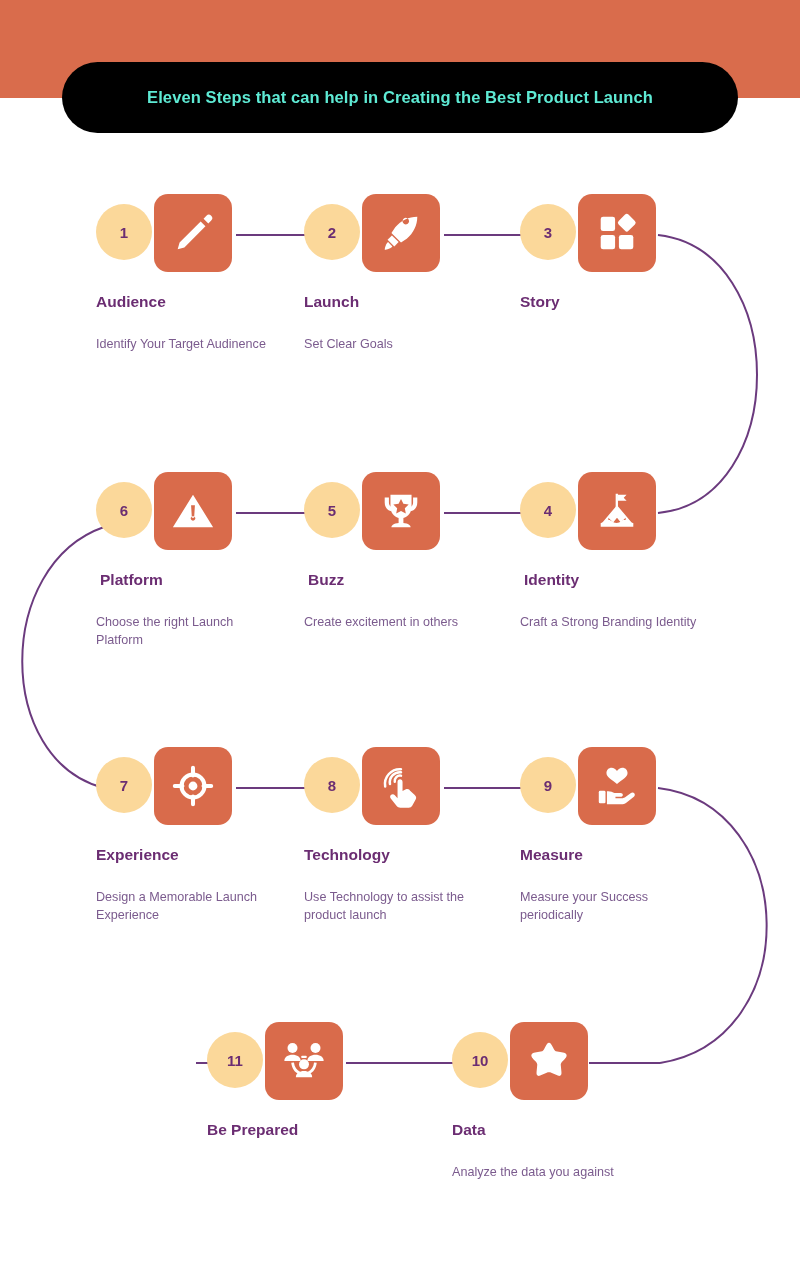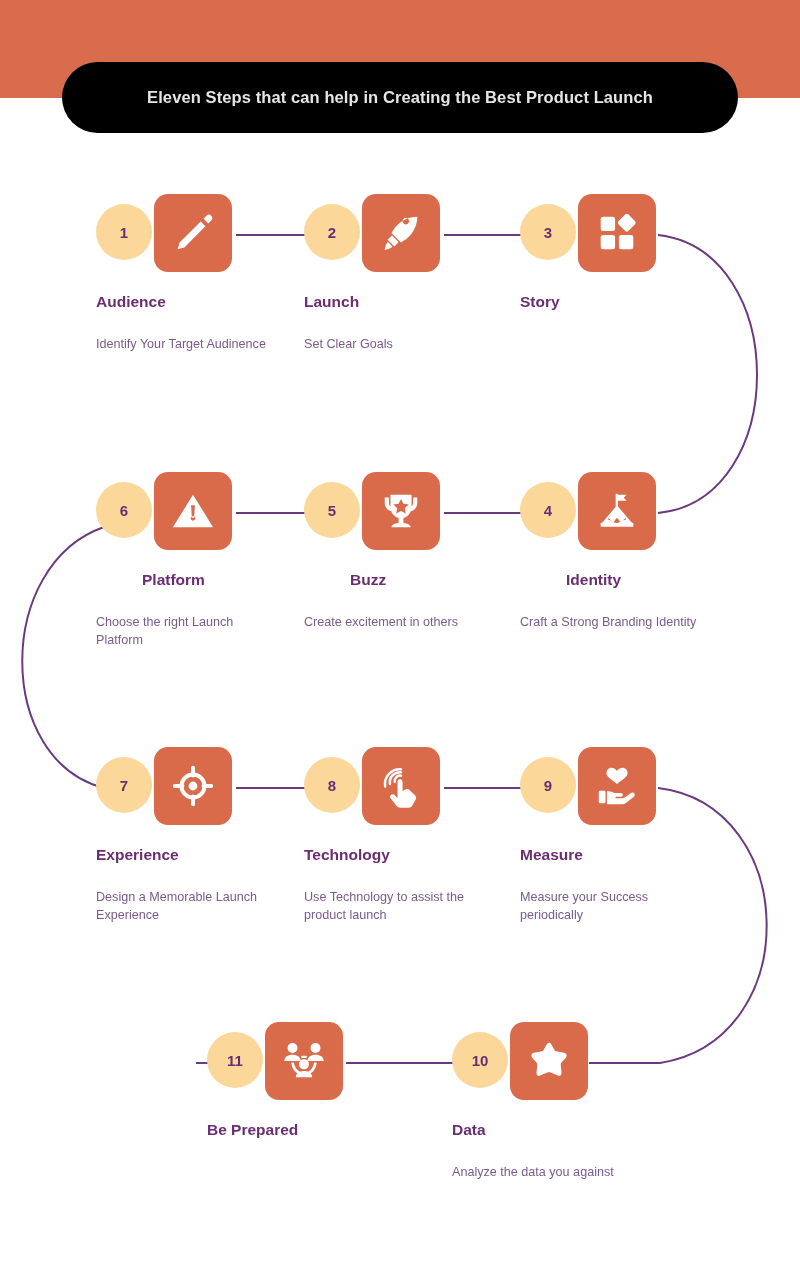--- a/index.html
+++ b/index.html
@@ -36,21 +36,21 @@
     height: 71px;
     background: #000000;
     border-radius: 36px;
     display: flex;
     align-items: center;
     justify-content: center;
     box-sizing: border-box;
     padding: 0 60px;
   }
   .title-text {
-    color: #e5e5e5;
+    color: #5eead4;
     font-size: 16.5px;
     font-weight: bold;
     line-height: 1.45;
     text-align: center;
     letter-spacing: 0.1px;
   }
   
   #connectors {
     position: absolute;
     left: 0;
@@ -109,21 +109,21 @@
     font-weight: bold;
     line-height: 1.2;
   }
   .step-desc {
     margin-top: 23px;
     color: #7b5b8e;
     font-size: 12.6px;
     line-height: 1.45;
     max-width: 185px;
   }
-  .indent-sm .step-title { padding-left: 4px; margin-left: 42px; }
+  .indent-sm .step-title { padding-left: 4px; }
 </style>
 </head>
 <body>
 
 <div id="root">
 
   <div class="band"></div>
 
   <div class="title-pill">
     <div class="title-text">Eleven Steps that can help in Creating the Best Product Launch</div>

